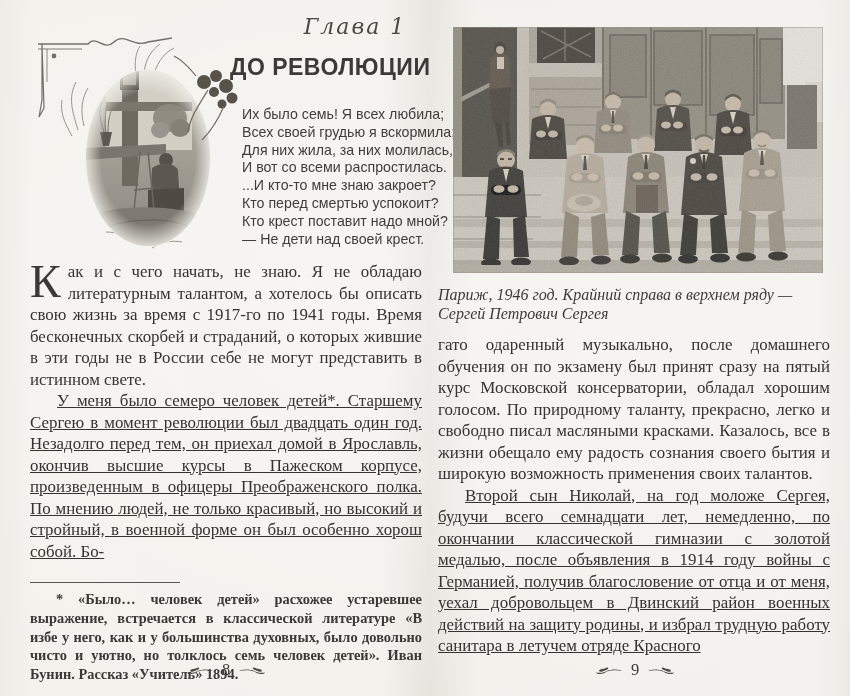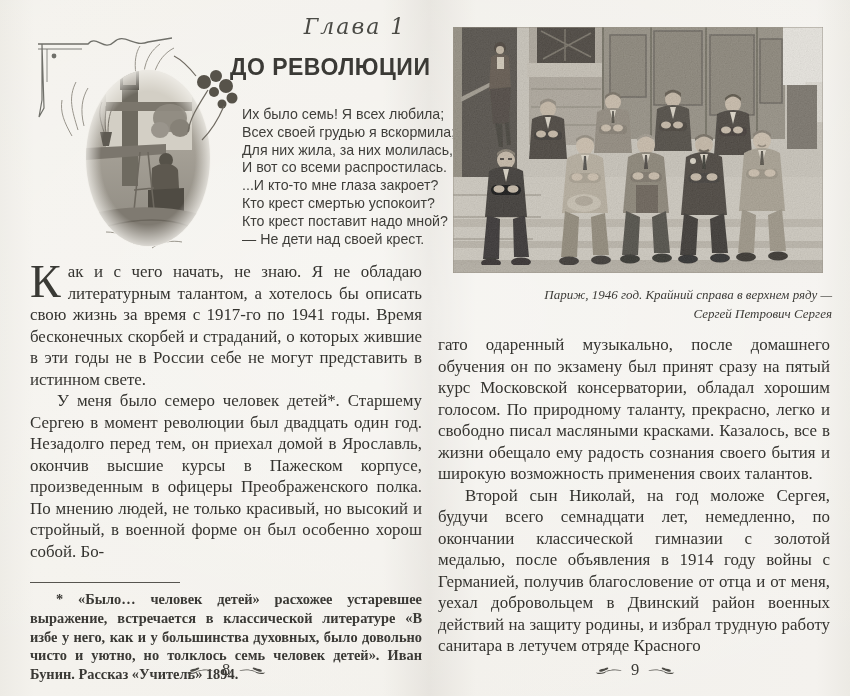--- a/index.html
+++ b/index.html
@@ -34,42 +34,42 @@
   }
   .poem span{display:block;white-space:nowrap;}
 
   .body-text{
     position:absolute;left:0;width:392px;
     font-size:16.9px;line-height:21.5px;text-align:justify;color:#34332f;
   }
   .page-left .body-text{top:247px;}
   .page-right .body-text{top:320px;}
   .body-text p{margin:0;}
-  .body-text p.indent{text-indent:27px;}
+  .body-text p.indent{text-indent:27px;text-decoration:underline;}
   .dropcap{
     float:left;font-size:46px;line-height:38px;padding:2px 7px 0 0;
     color:#3a3a35;font-weight:400;
   }
   .footnote-block{position:absolute;left:0;top:568px;width:392px;font-weight:bold;}
   .footnote-rule{width:150px;border-top:1.2px solid #56544f;margin:0 0 7px 0;}
   .footnote{
     font-size:14.4px;line-height:18.8px;text-align:justify;color:#3a3935;margin:0;
     text-indent:26px;
   }
   .page-footer{
     position:absolute;top:646px;left:0;width:100%;
     display:flex;justify-content:center;align-items:center;gap:9px;
     font-size:16.5px;color:#3c3b37;
   }
   .ornament{display:inline-block;}
 
   .photo-frame{position:absolute;left:15px;top:13px;width:370px;height:246px;}
   .photo-caption{
-    position:absolute;top:272px;left:0;width:100%;text-align:right;
-    font-style:italic;font-size:13px;line-height:18.5px;color:#3c3b37;
+    position:absolute;top:272px;left:0;width:100%;text-align:left;
+    font-style:italic;font-size:16px;line-height:18.5px;color:#3c3b37;
   }
   .photo-caption span{display:block;}
 </style>
 </head>
 <body>
 
 <div class="spread">
 
   <div class="page page-left">
 
@@ -156,22 +156,22 @@
     </svg>
 
     <div class="chapter-label">Глава 1</div>
     <div class="chapter-title">ДО РЕВОЛЮЦИИ</div>
 
     <div class="poem">
       <span>Их было семь! Я всех любила;</span>
       <span>Всех своей грудью я вскормила;</span>
       <span>Для них жила, за них молилась,</span>
       <span>И вот со всеми распростилась.</span>
-      <span>...И кто-то мне глаза закроет?</span>
-      <span>Кто крест смертью успокоит?</span>
+      <span>...И кто-то мне знаю закроет?</span>
+      <span>Кто перед смертью успокоит?</span>
       <span>Кто крест поставит надо мной?</span>
       <span>—  Не дети над своей крест.</span>
     </div>
 
     <div class="body-text">
       <p><span class="dropcap">К</span><span>ак и с чего начать, не знаю. Я не обладаю литературным талантом, а хотелось бы описать свою жизнь за время с 1917-го по 1941 годы. Время бесконечных скорбей и страданий, о которых жившие в эти годы не в России себе не могут представить в истинном свете.</span></p>
       <p class="indent">У меня было семеро человек детей*. Старшему Сергею в момент революции был двадцать один год. Незадолго перед тем, он приехал домой в Ярославль, окончив высшие курсы в Пажеском корпусе, произведенным в офицеры Преображенского полка. По мнению людей, не только красивый, но высокий и стройный, в военной форме он был особенно хорош собой. Бо-</p>
     </div>
 
     <div class="footnote-block">

